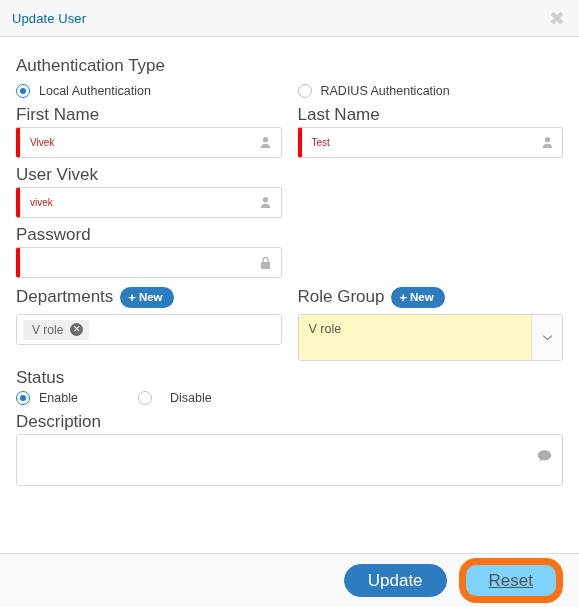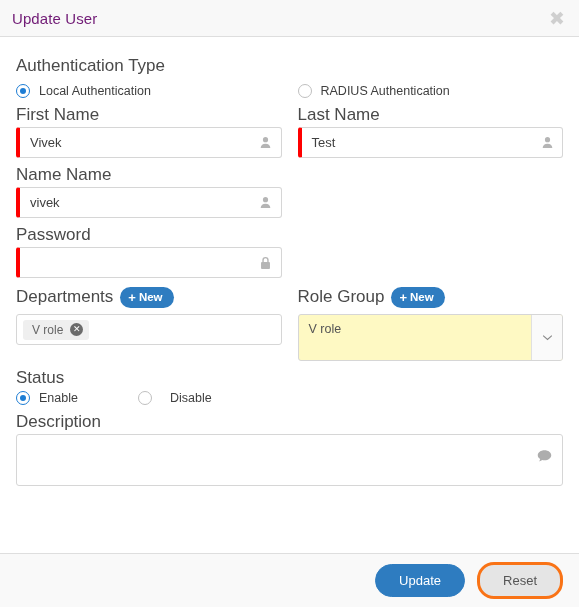--- a/index.html
+++ b/index.html
@@ -30,22 +30,22 @@
     height: 37px;
     background: #f8f8f8;
     border-bottom: 1px solid #dedede;
     display: flex;
     align-items: center;
     padding: 0 12px 0 12px;
     flex: 0 0 auto;
     box-sizing: border-box;
   }
   .dialog-title {
-    font-size: 15px;
-    color: #701a75;
+    font-size: 13px;
+    color: #0369a1;
     letter-spacing: 0.1px;
   }
   .close-btn {
     margin-left: auto;
     width: 20px;
     height: 20px;
     display: flex;
     align-items: center;
     justify-content: center;
     cursor: pointer;
@@ -152,22 +152,22 @@
     box-sizing: border-box;
     display: flex;
     align-items: center;
     overflow: hidden;
   }
   .input-wrap.required {
     border-left: 4px solid #ff0000;
   }
   .input-text {
     flex: 1 1 auto;
-    font-size: 13px;
-    color: #404040;
+    font-size: 10px;
+    color: #b91c1c;
     padding: 0 26px 0 10px;
     line-height: 29px;
     white-space: nowrap;
     overflow: hidden;
   }
   .input-text.empty {
     color: #b6b6b6;
   }
   .field-icon {
     position: absolute;
@@ -306,36 +306,37 @@
     background: #f9f9f9;
     border-top: 1px solid #dedede;
     display: flex;
     align-items: center;
     justify-content: flex-end;
     padding-right: 16px;
     gap: 12px;
     box-sizing: border-box;
   }
   .btn {
-    font-size: 13px;
+    font-size: 17px;
     border-radius: 17px;
     padding: 8px 23px;
     cursor: pointer;
     line-height: 15px;
     font-family: "Liberation Sans", sans-serif;
   }
   .btn-primary {
     background: #2e7cc0;
     color: #ffffff;
     border: 1px solid #2e7cc0;
   }
   .btn-secondary {
-    background: #e5e5e5;
+    background: #7dd3fc;
     color: #555555;
-    border: 3px solid #f97316;
+    border: 7px solid #f97316;
+    text-decoration: underline;
   }
 </style>
 </head>
 <body>
 
 <div class="dialog">
 
   <div class="dialog-header">
     <div class="dialog-title">Update User</div>
     <div class="close-btn">✖</div>
@@ -389,21 +390,21 @@
               <circle cx="7" cy="4" r="2.8"></circle>
               <path d="M1.8 13c0-3 2.4-4.6 5.2-4.6S12.2 10 12.2 13z"></path>
             </svg>
           </span>
         </div>
       </div>
     </div>
 
     <div class="row">
       <div class="col">
-        <span class="field-label">Name Name</span>
+        <span class="field-label">User Vivek</span>
         <div class="input-wrap required">
           <div class="input-text">vivek</div>
           <span class="field-icon">
             <svg viewBox="0 0 14 14" width="13" height="13" fill="#b5b5b5">
               <circle cx="7" cy="4" r="2.8"></circle>
               <path d="M1.8 13c0-3 2.4-4.6 5.2-4.6S12.2 10 12.2 13z"></path>
             </svg>
           </span>
         </div>
       </div>

